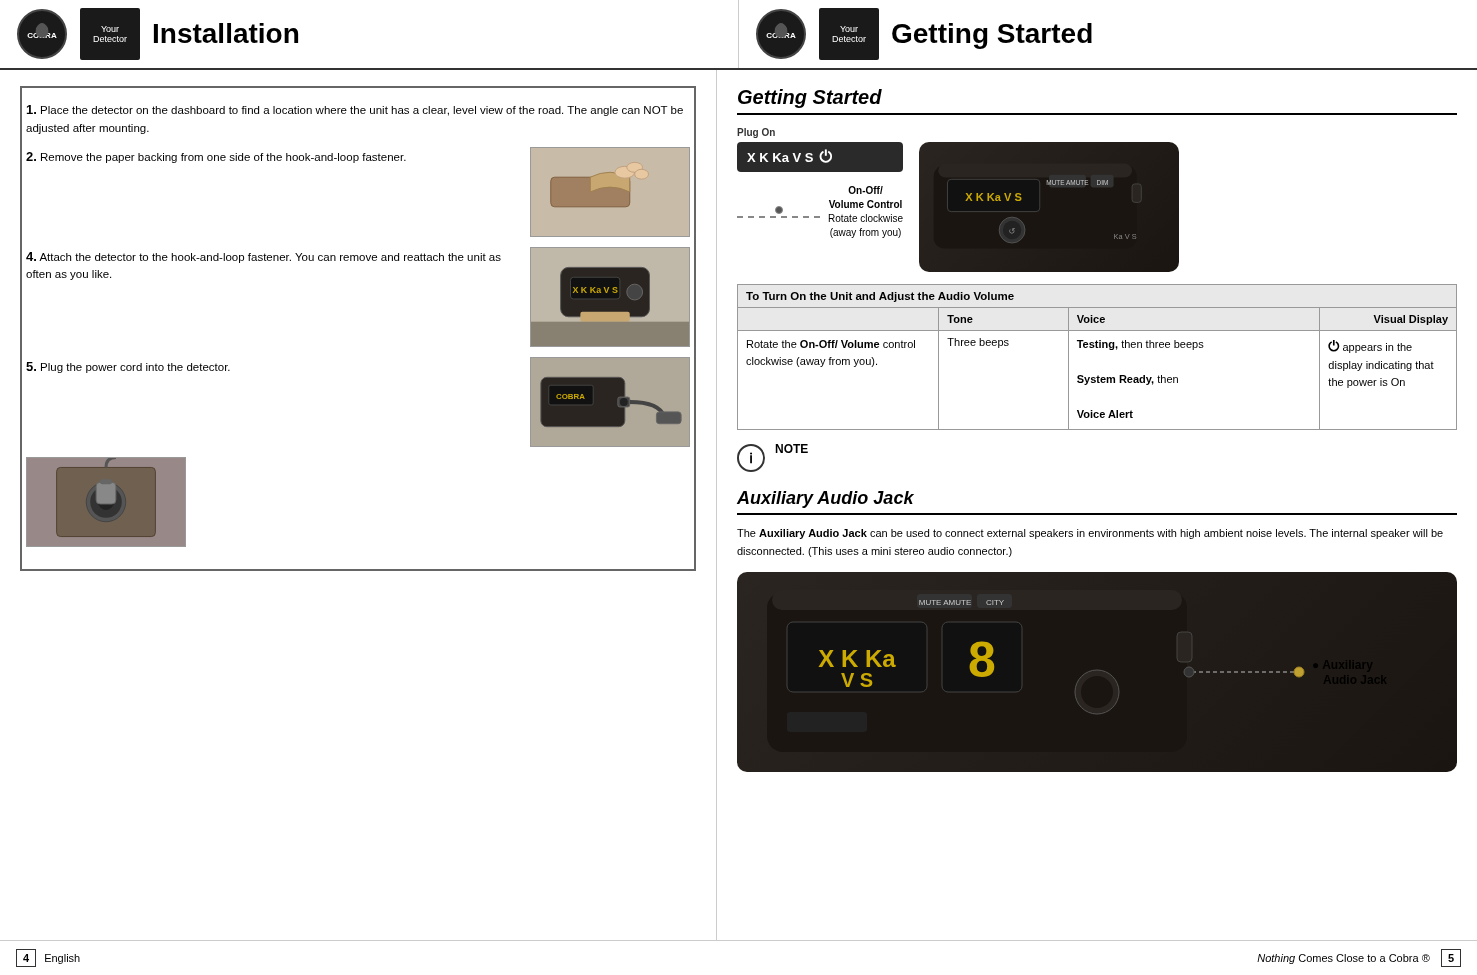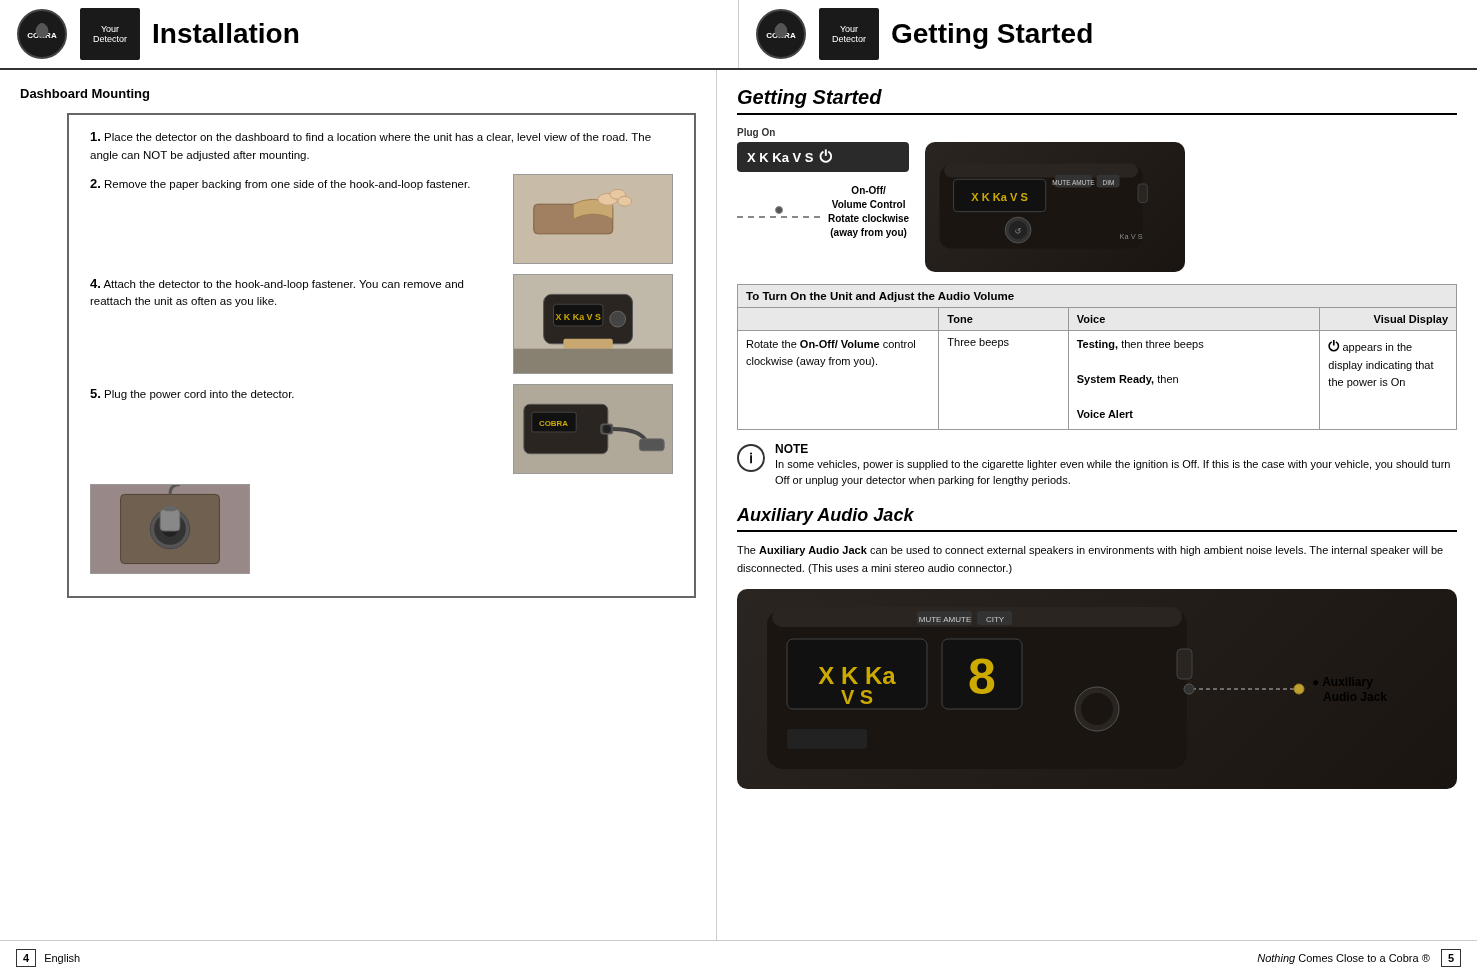--- a/index.html
+++ b/index.html
@@ -71,24 +71,23 @@
     
     .section-title {
       font-size: 13px;
       font-weight: bold;
       margin-bottom: 12px;
     }
 
     
     .install-box {
       border: 2px solid #666;
-      padding: 12px 21px;
+      padding: 12px 4px;
       margin-bottom: 8px;
       background: #fff;
-      margin-left: 47px;
     }
     .step-row {
       display: flex;
       align-items: flex-start;
       margin-bottom: 10px;
       gap: 10px;
     }
     .step-text {
       flex: 1;
       font-size: 11.5px;
@@ -148,21 +147,21 @@
       display: flex;
       align-items: center;
       gap: 2px;
       white-space: nowrap;
     }
 
     .on-off-label {
       font-size: 10px;
       text-align: center;
       line-height: 1.4;
-      font-weight: bold;
+      font-weight: normal;
     }
 
     
     .turn-on-table {
       width: 100%;
       border-collapse: collapse;
       margin-bottom: 12px;
       font-size: 11px;
     }
     .turn-on-table .table-header-row td {
@@ -333,21 +332,20 @@
     <div>
       <div class="your-detector-badge">Your Detector</div>
     </div>
     <h1 class="header-title">Getting Started</h1>
   </div>
 </div>
 
 <div class="main-content">
 
   <div class="left-panel">
-    <div class="section-title">Dashboard Mounting</div>
 
     <div class="install-box">
 
       <div class="step-row">
         <div class="step-text">
           <span class="step-num">1.</span>
           Place the detector on the dashboard to find a location where the unit has a clear, level view of the road. The angle can NOT be adjusted after mounting.
         </div>
       </div>
 
@@ -534,21 +532,20 @@
           <span style="font-size:14px;font-weight:bold;">⏻</span> appears in the display indicating that the power is On
         </td>
       </tr>
     </tbody>
       </table>
 
     <div class="note-box">
       <div class="note-icon">ℹ</div>
       <div>
         <strong>NOTE</strong>
-        <div class="note-text">In some vehicles, power is supplied to the cigarette lighter even while the ignition is Off. If this is the case with your vehicle, you should turn Off or unplug your detector when parking for lengthy periods.</div>
       </div>
     </div>
 
     <div class="aux-title">Auxiliary Audio Jack</div>
     <div class="aux-text">
       The <strong>Auxiliary Audio Jack</strong> can be used to connect external speakers in environments with high ambient noise levels. The internal speaker will be disconnected. (This uses a mini stereo audio connector.)
     </div>
 
     <div class="aux-det-wrap">
       <svg width="680" height="200" viewBox="0 0 680 200">

